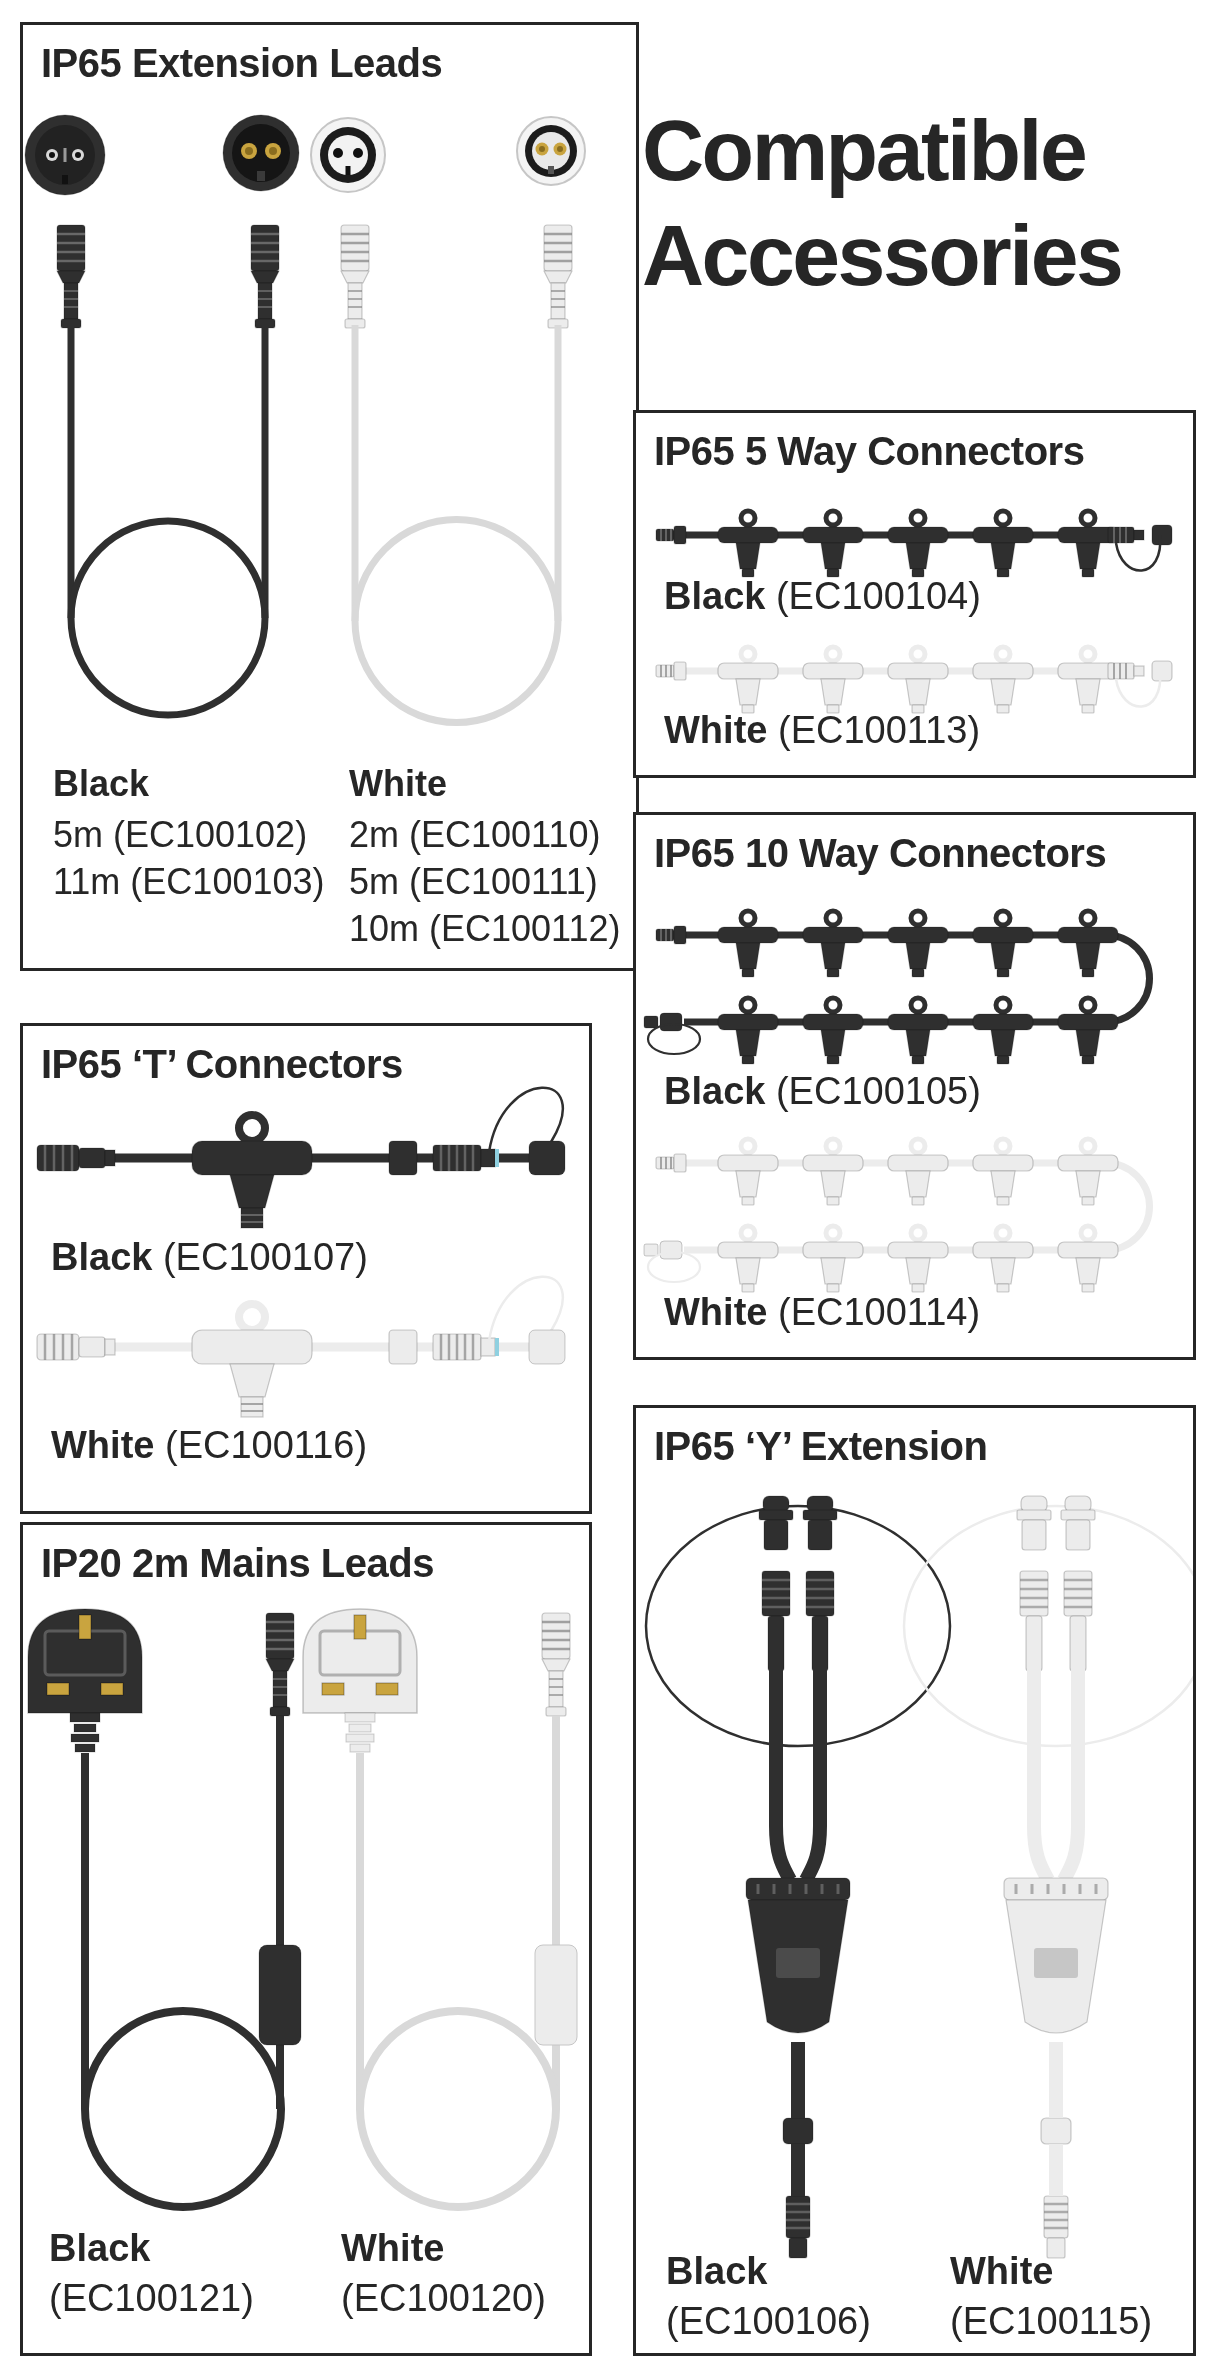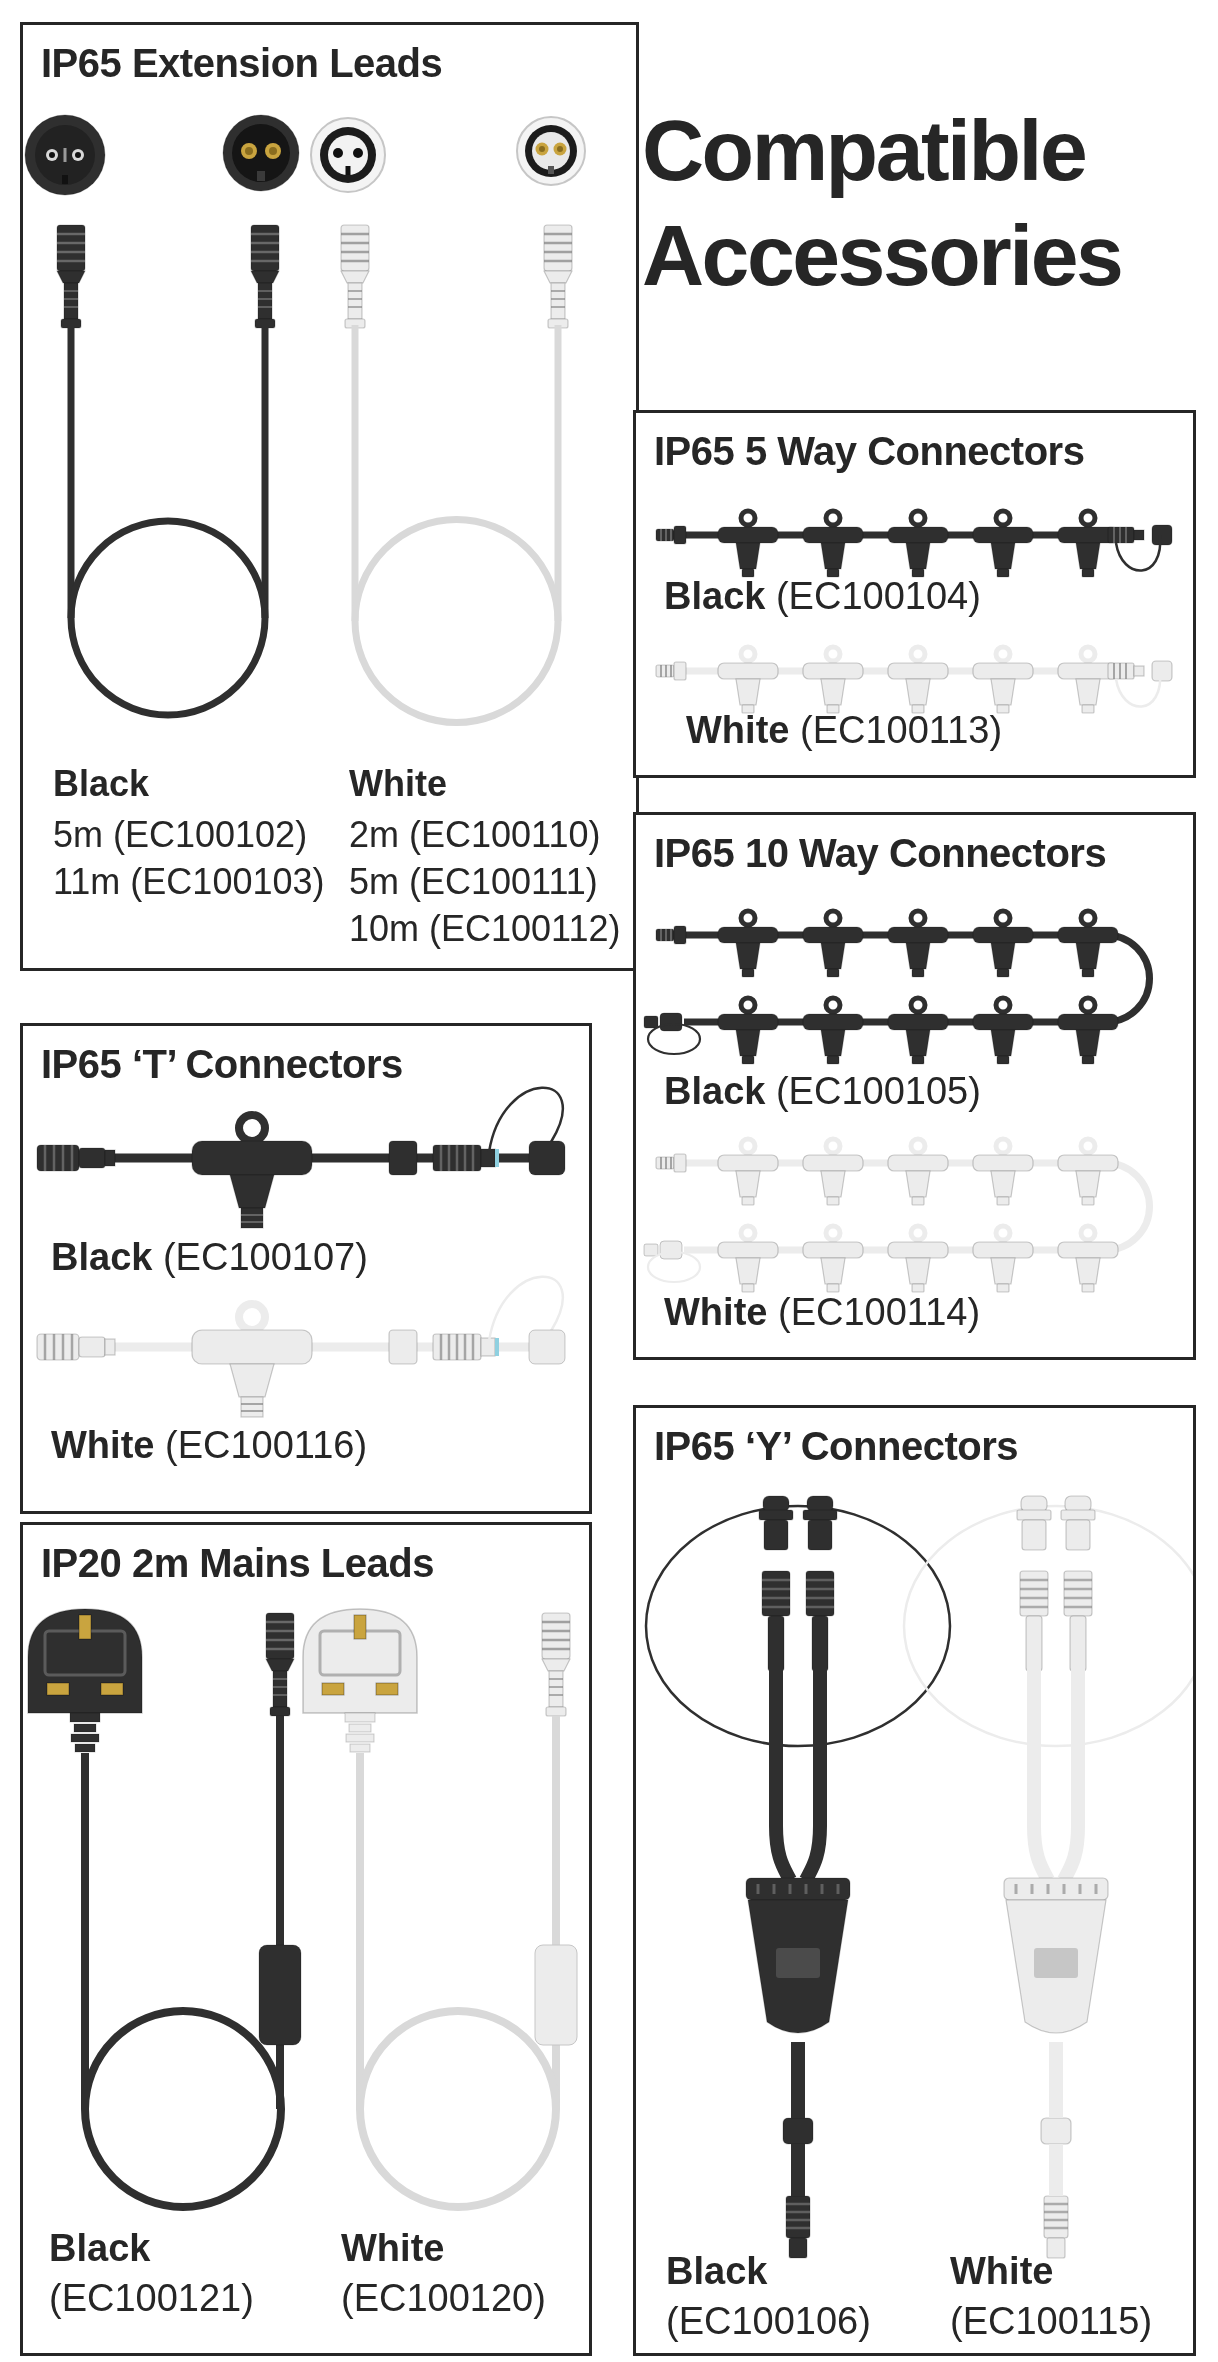--- a/index.html
+++ b/index.html
@@ -292,21 +292,21 @@
         <use href="#tsmall" x="197" y="258"></use>
         <use href="#tsmall" x="282" y="258"></use>
         <use href="#tsmall" x="367" y="258"></use>
         <use href="#tsmall" x="452" y="258"></use>
       <use href="#strR" x="472" y="258"></use>
     </g>
   </svg>
   <div class="vlabel" style="left:28px;top:162px;">
     <b>Black</b> <span class="code">(EC100104)</span>
   </div>
-  <div class="vlabel" style="left:28px;top:296px;margin-left:22px;">
+  <div class="vlabel" style="left:28px;top:296px;">
     <b>White</b> <span class="code">(EC100113)</span>
   </div>
 </div>
 
 <div class="box" style="left:633px;top:812px;width:563px;height:548px;">
   <div class="box-title">IP65 10 Way Connectors</div>
   <svg class="art" width="557" height="542" viewBox="0 0 557 542">
     <g class="pb">
       <path d="M48,120 H470 A43.5,43.5 0 0 1 470,207 H48" stroke="currentColor" stroke-width="7" fill="none"></path>
       <use href="#strL" x="20" y="120"></use>
@@ -348,21 +348,21 @@
   </svg>
   <div class="vlabel" style="left:28px;top:255px;">
     <b>Black</b> <span class="code">(EC100105)</span>
   </div>
   <div class="vlabel" style="left:28px;top:476px;">
     <b>White</b> <span class="code">(EC100114)</span>
   </div>
 </div>
 
 <div class="box" style="left:633px;top:1405px;width:563px;height:951px;">
-  <div class="box-title">IP65 ‘Y’ Connectors</div>
+  <div class="box-title">IP65 ‘Y’ Extension</div>
   <svg class="art" width="557" height="945" viewBox="0 0 557 945">
     <use href="#ysplit" x="162" y="88" class="pb"></use>
     <use href="#ysplit" x="420" y="88" class="pw"></use>
   </svg>
   <div class="vlabel2" style="left:30px;top:838px;">
     <b>Black</b>
     <span class="code">(EC100106)</span>
   </div>
   <div class="vlabel2" style="left:314px;top:838px;">
     <b>White</b>

